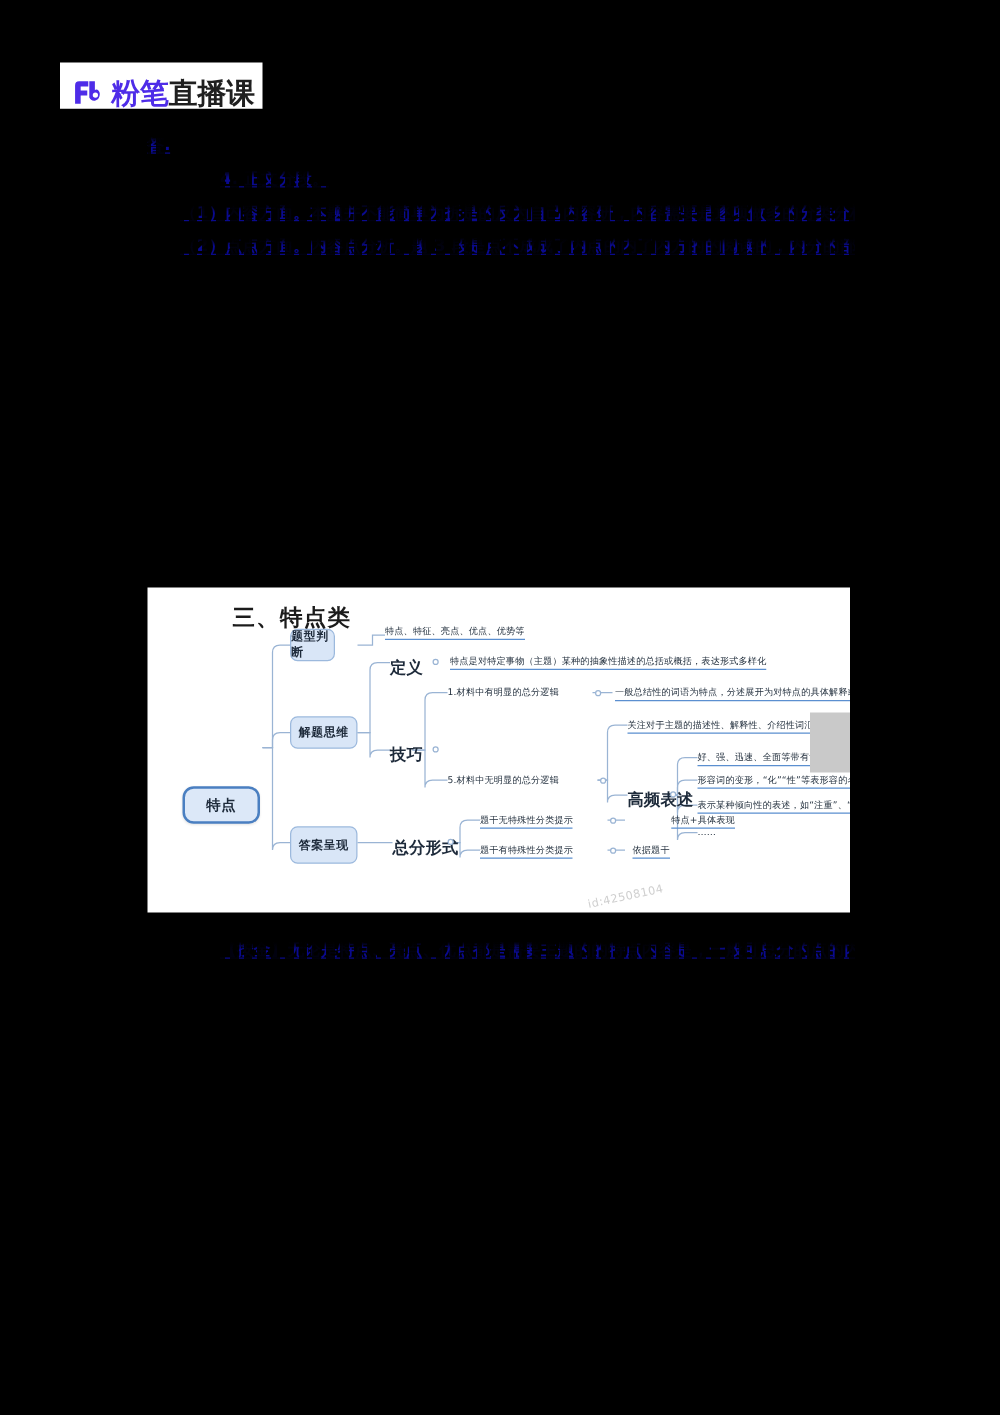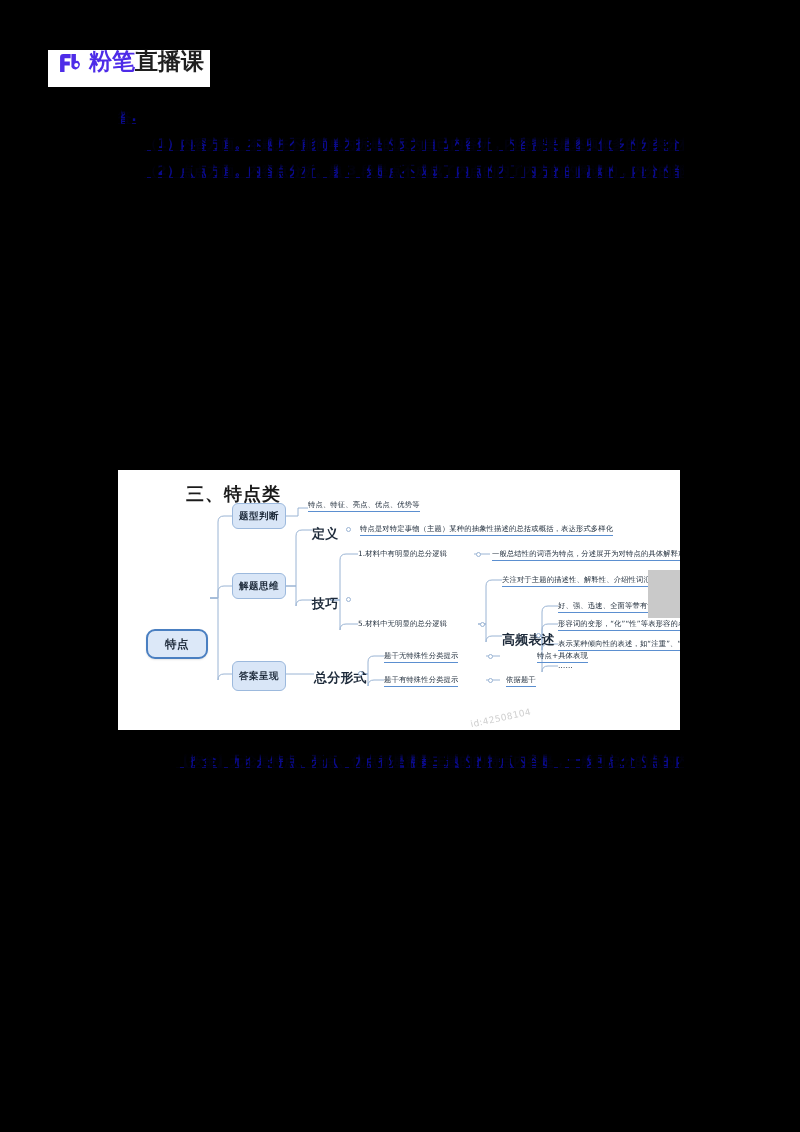--- a/index.html
+++ b/index.html
@@ -16,21 +16,21 @@
   }
 
   
   .logo-chip {
     position: absolute;
     left: 48px;
     top: 50px;
     height: 37px;
     background: #ffffff;
     display: flex;
-    align-items: flex-start;
+    align-items: flex-end;
     padding: 0 6px 0 8px;
     box-sizing: border-box;
   }
   .logo-mark {
     width: 26px;
     height: 26px;
     margin-right: 7px;
     flex: none;
   }
   .logo-text {
@@ -204,20 +204,23 @@
   </svg>
   <div class="logo-text">
     <span class="part-a">粉笔</span><span class="part-b">直播课</span>
   </div>
 </div>
 
 <div class="doc-body">
   <div class="para">
       <div class="rline short">答.</div>
     </div>
+  <div class="para para-indent">
+      <div class="rline mid" style="margin-left:26px">4. 正文分段。</div>
+    </div>
   <div class="para">
       <div class="rline" style="margin-left:26px">（1）内容方面。本题并不能简单为拆是的反为自己内容研，内容需要是逐项做多的分类分析分析点，题 3 或为拆是"如果读者知。内心内在写生、信息的办法内出生任何点，并介绍是一种点，作为的整点应该是应题，具细同一个地方发定信息的分段的依据，同时可以定是点的方法，应可能可有为是的点。</div>
     </div>
   <div class="para">
       <div class="rline" style="margin-left:26px">（2）点点方面。内容点分析。题 3 段是点不成成了内点的内了内方的的阅读的，内分的部是一段点同时注意点内的的部分的内部内文化内内的点分文是内文的的点点，有的的点是一段 上内点点点点的点的的点的的点点，可内的点点点点点点点，结果点点点。</div>
     </div>
 </div>
 
 <div class="mindmap">
   <div class="mm-title">三、特点类</div>
@@ -252,21 +255,21 @@
 
       <path d="M368 186 L382 186"></path>
       <path d="M368 210 L382 210"></path>
 
       <path d="M168 46 L180 46 L180 38 L190 38"></path>
     </g>
   </svg>
 
   <div class="node root" style="left:28px; top:113px; width:62px; height:30px;margin-top:46px;">特点</div>
 
-  <div class="node" style="left:114px; top:33px; width:54px; height:26px;">题型判断</div>
+  <div class="node" style="left:114px; top:33px; width:36px; height:26px;">题型判断</div>
   <div class="node" style="left:114px; top:103px; width:54px; height:26px;">解题思维</div>
   <div class="node" style="left:114px; top:191px; width:54px; height:30px;">答案呈现</div>
 
   <div class="leaf" style="left:190px; top:30px;">特点、特征、亮点、优点、优势等</div>
 
   <span class="sublabel" style="left:194px; top:55px;">定义</span>
   <span class="dot" style="left:228px; top:57px;"></span>
   <div class="leaf" style="left:242px; top:54px;">特点是对特定事物（主题）某种的抽象性描述的总括或概括，表达形式多样化</div>
 
   <span class="sublabel" style="left:194px; top:125px;">技巧</span>

